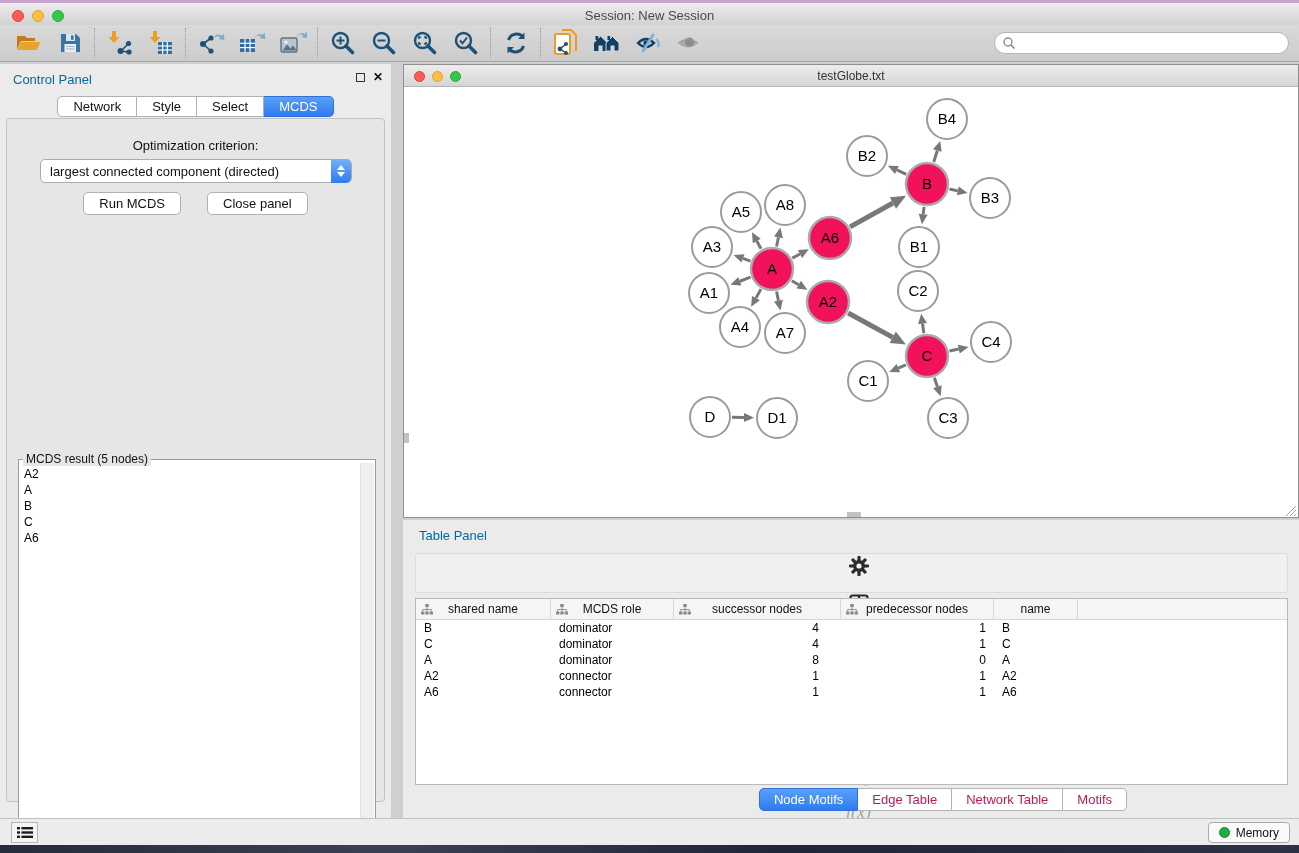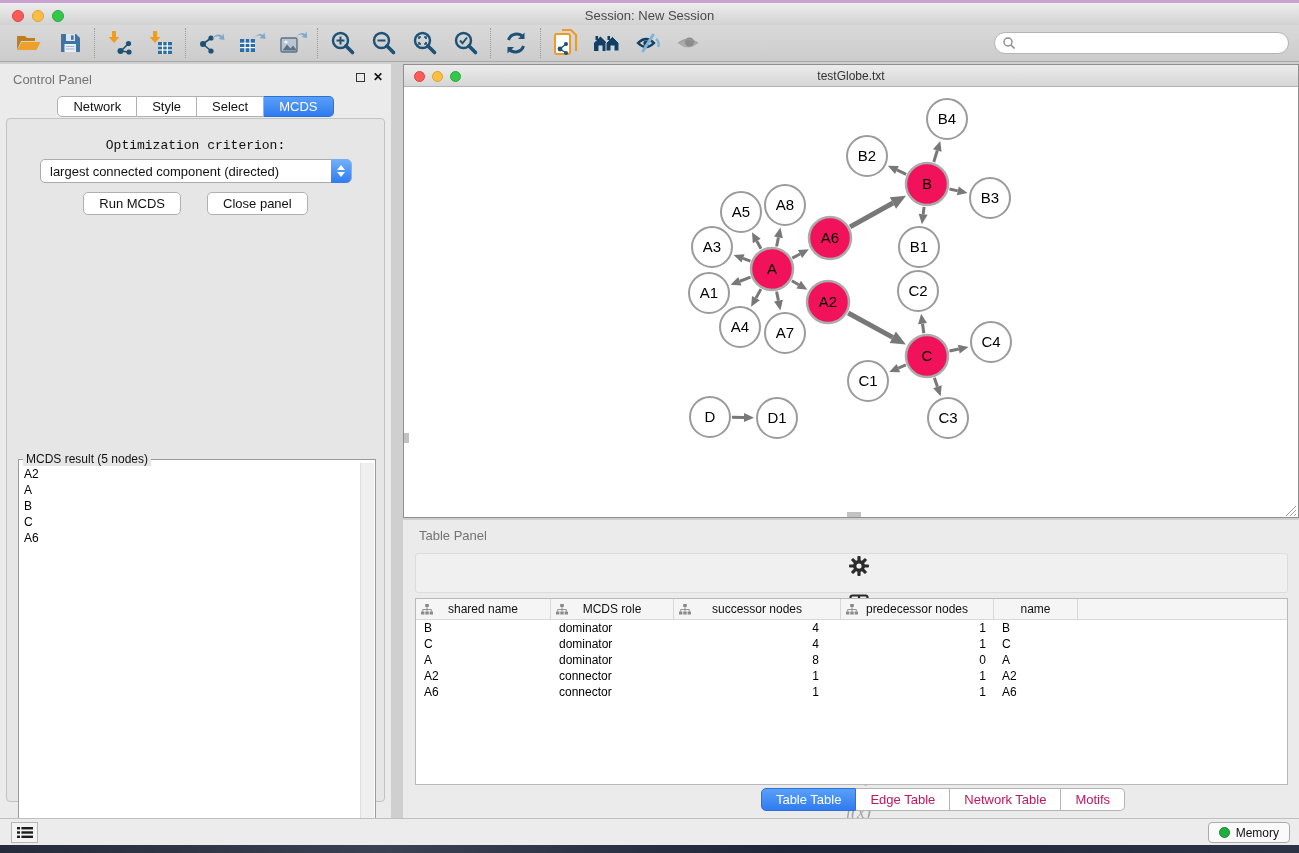--- a/index.html
+++ b/index.html
@@ -24,35 +24,35 @@
   .tb-btn{width:41px;height:34px;display:flex;align-items:center;justify-content:center;flex:0 0 auto;}
   .tb-sep{width:1px;height:30px;border-left:1px dotted #999;margin:0 4px;flex:0 0 auto;}
   .search-wrap{position:absolute;right:10px;top:7px;}
   .search-input{width:295px;height:22px;border:1px solid #b5b5b5;border-radius:12px;
     background:#fff;padding:0 8px 0 24px;font-size:12px;outline:none;}
   .search-mag{position:absolute;left:8px;top:4px;}
 
   
   .control-panel{position:absolute;left:0;top:64px;width:391px;height:754px;background:#ebebeb;}
   .panel-head{height:30px;position:relative;}
-  .panel-title{position:absolute;left:13px;top:8px;font-size:13px;color:#737373;}
+  .panel-title{position:absolute;left:13px;top:8px;font-size:13px;color:#0369a1;}
   .panel-icons{position:absolute;right:8px;top:8px;display:flex;gap:8px;align-items:center;}
   .float-ico{width:9px;height:9px;border:1.5px solid #333;display:inline-block;}
   .close-ico{font-size:12px;font-weight:bold;color:#111;line-height:10px;}
 
   .cp-tabs{position:absolute;left:0;right:0;top:32px;display:flex;justify-content:center;z-index:3;}
   .cp-tab{height:21px;line-height:20px;padding:0 15px;font-size:13px;background:#fff;
     border:1px solid #b0b0b0;border-left:none;color:#111;}
   .cp-tab:first-child{border-left:1px solid #b0b0b0;border-radius:5px 0 0 5px;}
   .cp-tab:last-child{border-radius:0 5px 5px 0;}
   .cp-tab.active{background:linear-gradient(#59a0f8,#2f7bf1);color:#fff;border-color:#2f6fd8;}
 
   .cp-content{position:absolute;left:6px;top:54px;width:379px;height:684px;
     background:#e6e6e6;border:1px solid #c2c2c2;border-radius:4px;}
-  .opt-label{position:absolute;left:0;right:0;top:19px;text-align:center;font-size:13px;color:#111;font-family:Liberation Mono, monospace;}
+  .opt-label{position:absolute;left:0;right:0;top:19px;text-align:center;font-size:13px;color:#111;}
   .criterion{position:absolute;left:33px;top:40px;width:312px;height:24px;background:#fff;
     border:1px solid #ababab;border-radius:5px;font-size:13px;color:#111;
     display:flex;align-items:center;padding-left:9px;}
   .stepper{position:absolute;right:0;top:-1px;width:20px;height:24px;border-radius:0 5px 5px 0;
     background:linear-gradient(#72b1fb,#2f7bf1);display:flex;flex-direction:column;
     align-items:center;justify-content:center;gap:2px;}
   .tri-up{width:0;height:0;border-left:4px solid transparent;border-right:4px solid transparent;border-bottom:5px solid #fff;}
   .tri-dn{width:0;height:0;border-left:4px solid transparent;border-right:4px solid transparent;border-top:5px solid #fff;}
   .btn-row{position:absolute;left:0;right:0;top:73px;display:flex;justify-content:center;gap:26px;}
   .aqua-btn{height:23px;padding:0 15px;background:#fff;border:1px solid #b0b0b0;border-radius:5px;
@@ -609,21 +609,21 @@
             <span class="td">connector</span>
             <span class="td right">1</span>
             <span class="td right2">1</span>
             <span class="td">A6</span>
             <span></span>
           </div>
         </div>
     </div>
 
     <div class="tp-tabs" id="tp-tabs">
-        <span class="tp-tab active">Table Table</span>
+        <span class="tp-tab active">Node Motifs</span>
         <span class="tp-tab">Edge Table</span>
         <span class="tp-tab">Network Table</span>
         <span class="tp-tab">Motifs</span>
       </div>
   </div>
 
   <div class="statusbar">
     <span class="list-btn">
       <svg width="16" height="13" viewBox="0 0 16 13">
           <g fill="#1c1c1c">

